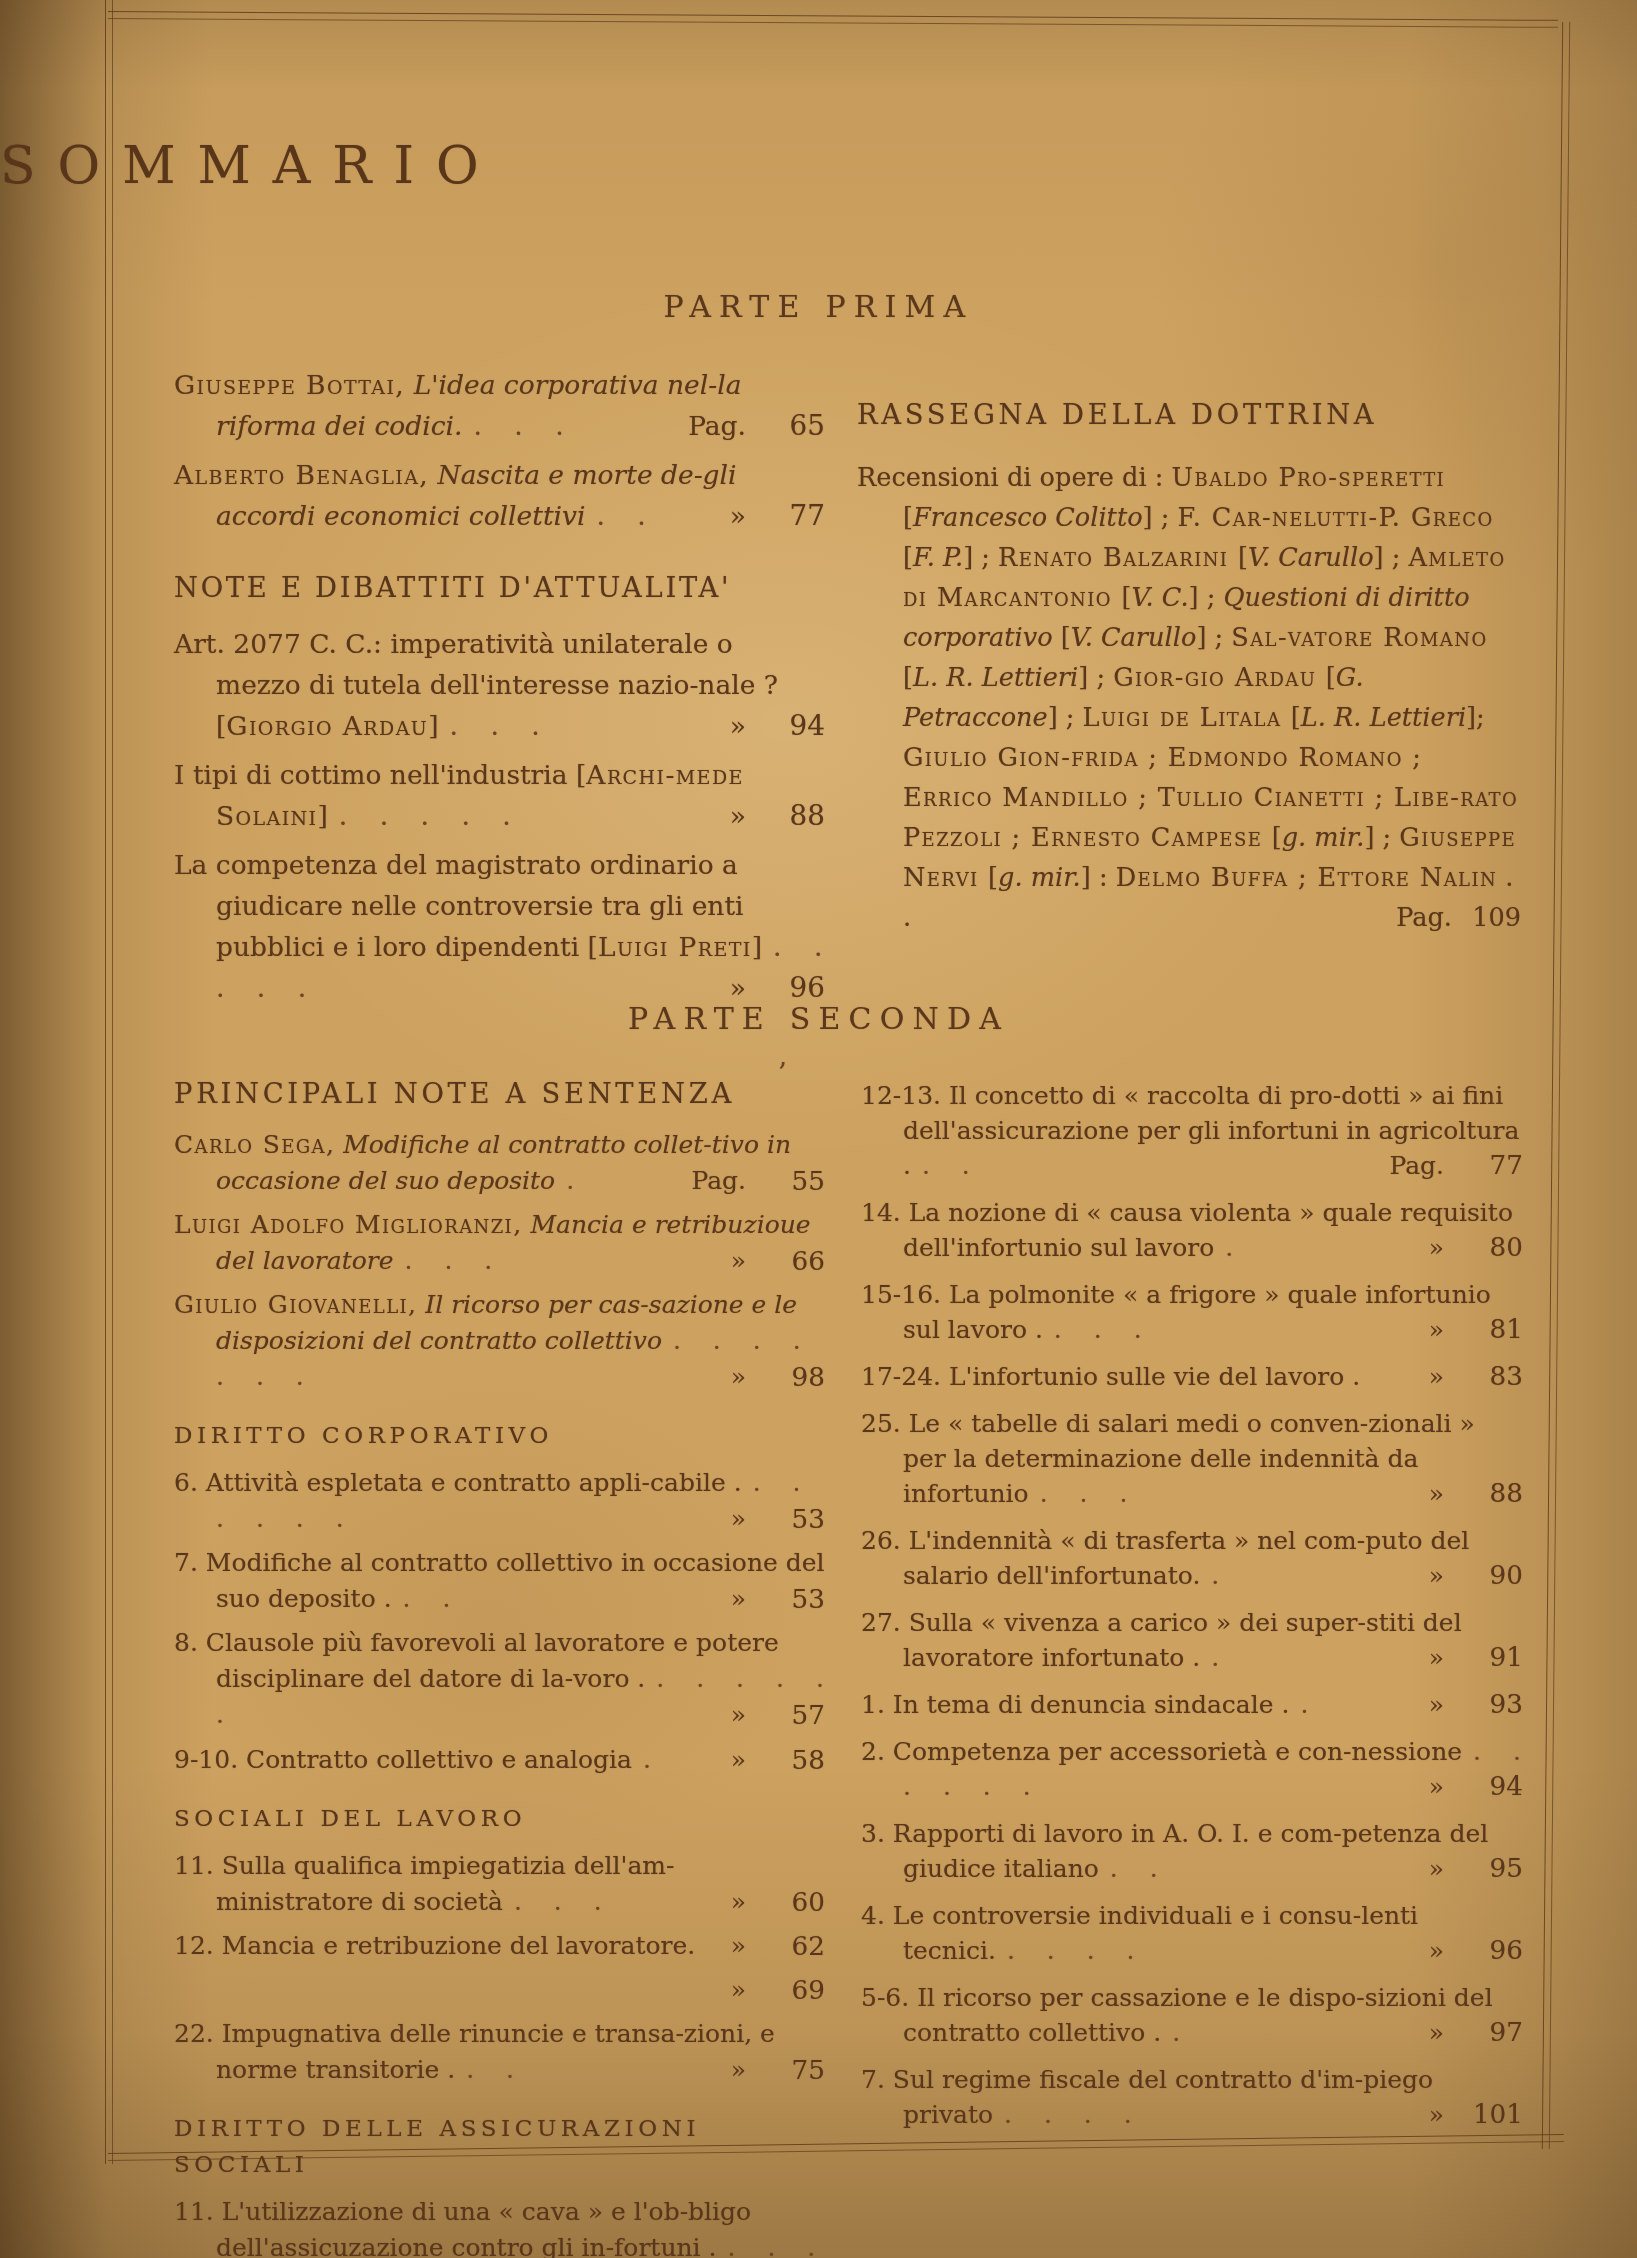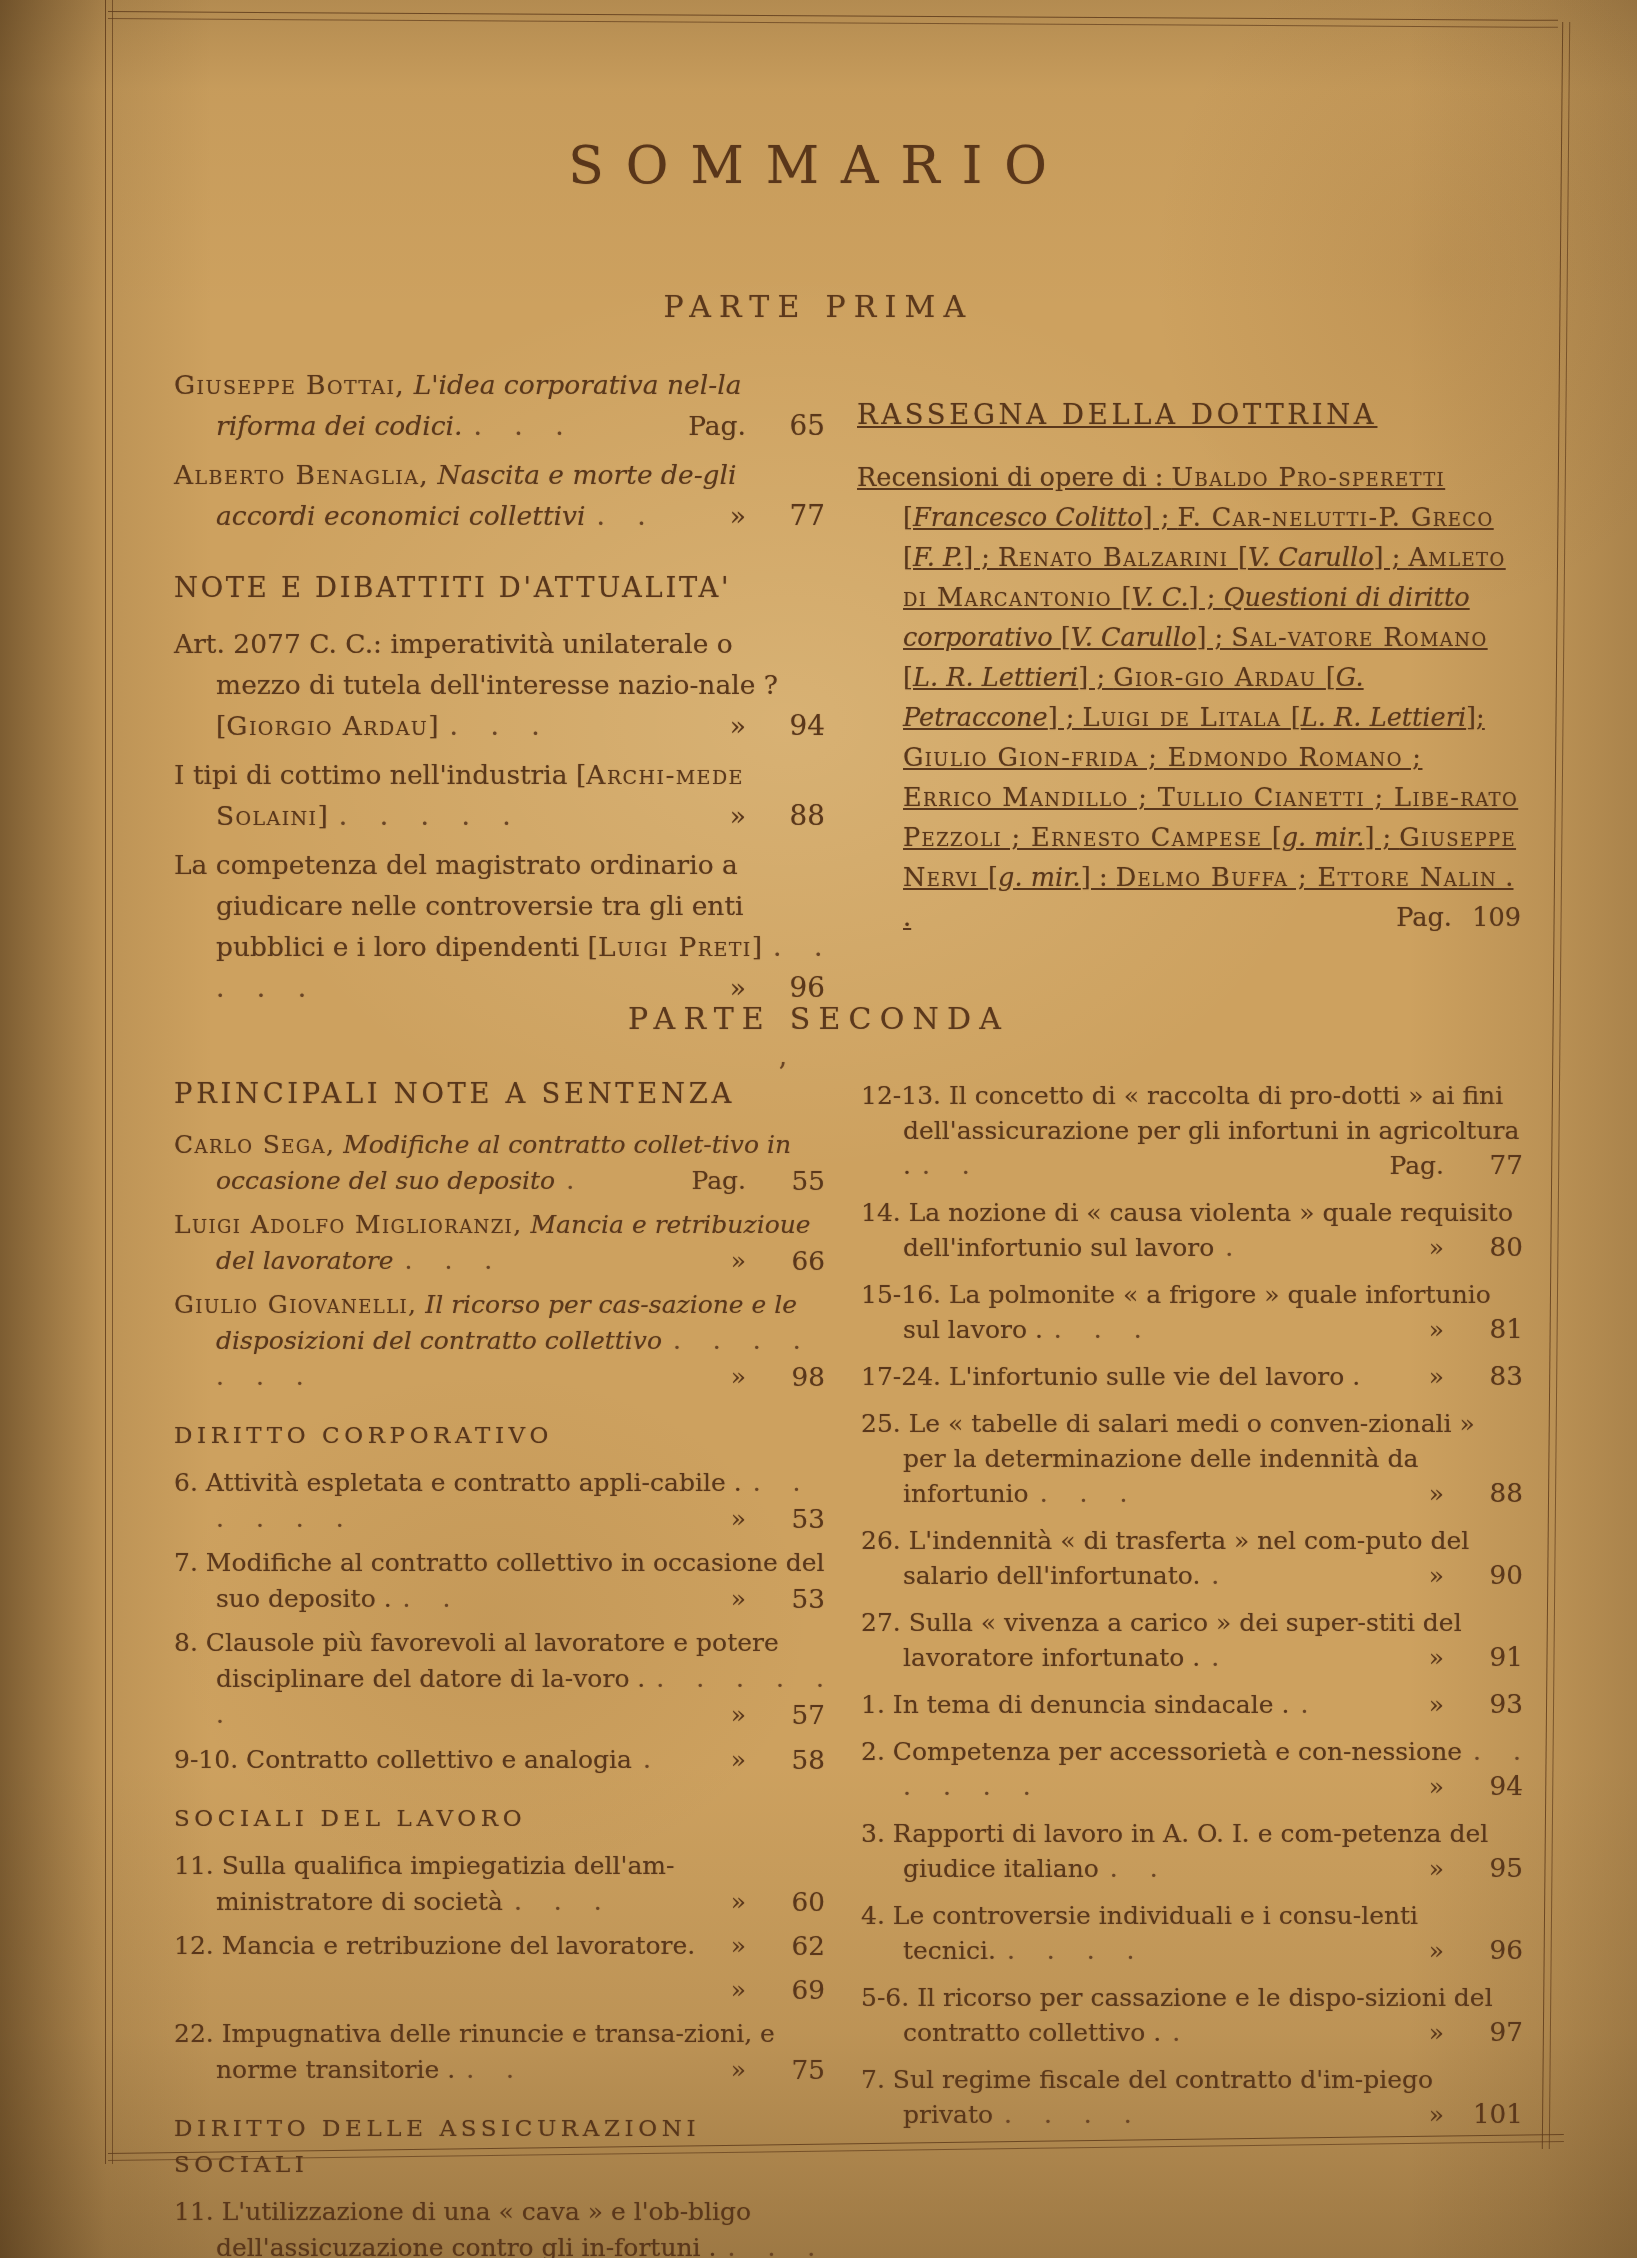--- a/index.html
+++ b/index.html
@@ -21,31 +21,31 @@
   }
   
   .rule{position:absolute;pointer-events:none;}
   .vrule{width:6.4px;border-left:1.8px solid rgba(95,60,28,0.85);border-right:0.9px solid rgba(95,60,28,0.7);}
   .hrule{height:6.4px;border-top:1.8px solid rgba(95,60,28,0.85);border-bottom:0.9px solid rgba(95,60,28,0.7);}
   .rule-left{left:105px;top:0;bottom:95px;}
   .rule-right{right:77px;top:22px;bottom:110px;transform:rotate(0.55deg);}
   .rule-top{left:108px;right:79px;top:11px;transform:rotate(0.35deg);transform-origin:left center;}
   .rule-bottom{left:108px;right:73px;top:2153px;transform:rotate(-0.75deg);transform-origin:left center;}
   
-  .page-title{position:absolute;top:135px;left:0;width:100%;text-align:center;
+  .page-title{position:absolute;top:135px;left:0;width:100%;text-align:left;
     font-size:52px;letter-spacing:22px;color:#59361a;}
   .part-head{position:absolute;left:0;width:100%;text-align:center;
     font-size:30px;letter-spacing:8.2px;color:#5b381c;}
   .pp-head{top:289px;}
   .ps-head{top:1001px;}
   .ink-mark{position:absolute;top:1058px;left:778px;font-size:27.4px;color:#6a4526;}
   
   .col{position:absolute;}
   .pp-left {left:174px;top:364px;width:651px;font-size:26.5px;line-height:41px;}
-  .pp-right{left:857px;top:395px;width:664px;font-size:25.6px;line-height:40px;text-decoration:underline;}
+  .pp-right{left:857px;top:395px;width:664px;font-size:25.6px;line-height:40px;}
   .ps-left {left:174px;top:1076px;width:651px;font-size:25px;line-height:36px;}
   .ps-right{left:861px;top:1078px;width:662px;font-size:25px;line-height:35px;}
   .col-head{font-size:27.4px;letter-spacing:3.7px;margin:0 0 14.6px 0;color:#58361b;}
   .big-head{font-size:27.4px;letter-spacing:2.7px;margin:31px 0 14.6px 0;color:#58361b;}
   .sub-head{font-size:23px;letter-spacing:4.6px;margin:22px 0 12px 0;color:#58361b;}
   .proc-head{font-size:21px;letter-spacing:1.8px;margin:24px 0 12.8px 0;color:#58361b;}
   
   .entry{position:relative;padding-left:42px;text-indent:-42px;margin-bottom:8.2px;}
   .ps-right .entry{margin-bottom:12px;}
   .entry .ref{position:absolute;right:79px;bottom:0;text-indent:0;}

